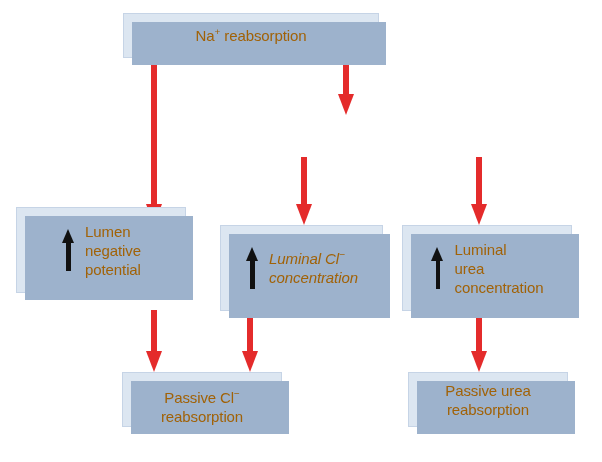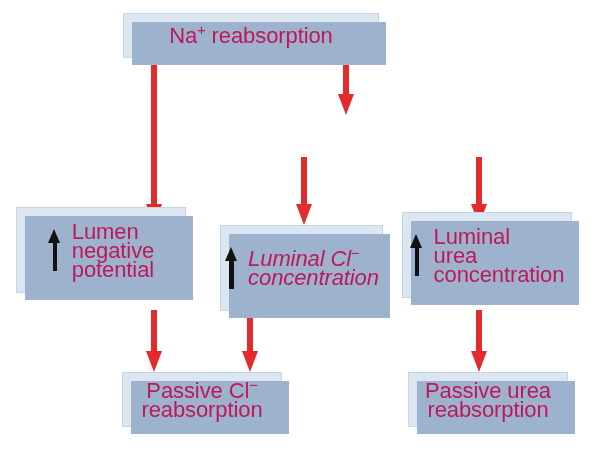--- a/index.html
+++ b/index.html
@@ -38,22 +38,22 @@
   .box-inner {
     position: relative;
     display: flex;
     align-items: center;
     justify-content: center;
     gap: 9px;
     padding: 0 6px;
     z-index: 2;
   }
   .lbl {
-    color: #be185d;
-    font-size: 22px;
+    color: #a16207;
+    font-size: 15px;
     line-height: 19px;
     text-align: center;
     white-space: pre-line;
     letter-spacing: -0.1px;
   }
   .lbl.left { text-align: left; }
   sup, sub {
     font-size: 0.66em;
     line-height: 0;
   }
@@ -194,32 +194,32 @@
     <div class="shadow"></div>
     <div class="box-inner">
       <span class="uparrow">
         <span class="head"></span>
           <span class="stem"></span>
       </span>
       <span class="lbl left">Luminal Cl<sup>−</sup><br>concentration</span>
     </div>
   </div>
 
-  <div class="box" style="left:402px; top:212px; width:170px; height:86px;">
+  <div class="box" style="left:402px; top:225px; width:170px; height:86px;">
     <div class="shadow"></div>
     <div class="box-inner">
       <span class="uparrow">
         <span class="head"></span>
           <span class="stem"></span>
       </span>
       <span class="lbl left">Luminal<br>urea<br>concentration</span>
     </div>
   </div>
 
-  <div class="box" style="left:122px; top:372px; width:160px; height:55px;">
+  <div class="box" style="left:122px; top:372px; width:160px; height:55px;align-items:flex-end;">
     <div class="shadow"></div>
     <div class="box-inner">
       <span class="lbl">Passive Cl<sup>−</sup><br>reabsorption</span>
     </div>
   </div>
 
   <div class="box" style="left:408px; top:372px; width:160px; height:55px;">
     <div class="shadow"></div>
     <div class="box-inner">
       <span class="lbl">Passive urea<br>reabsorption</span>

